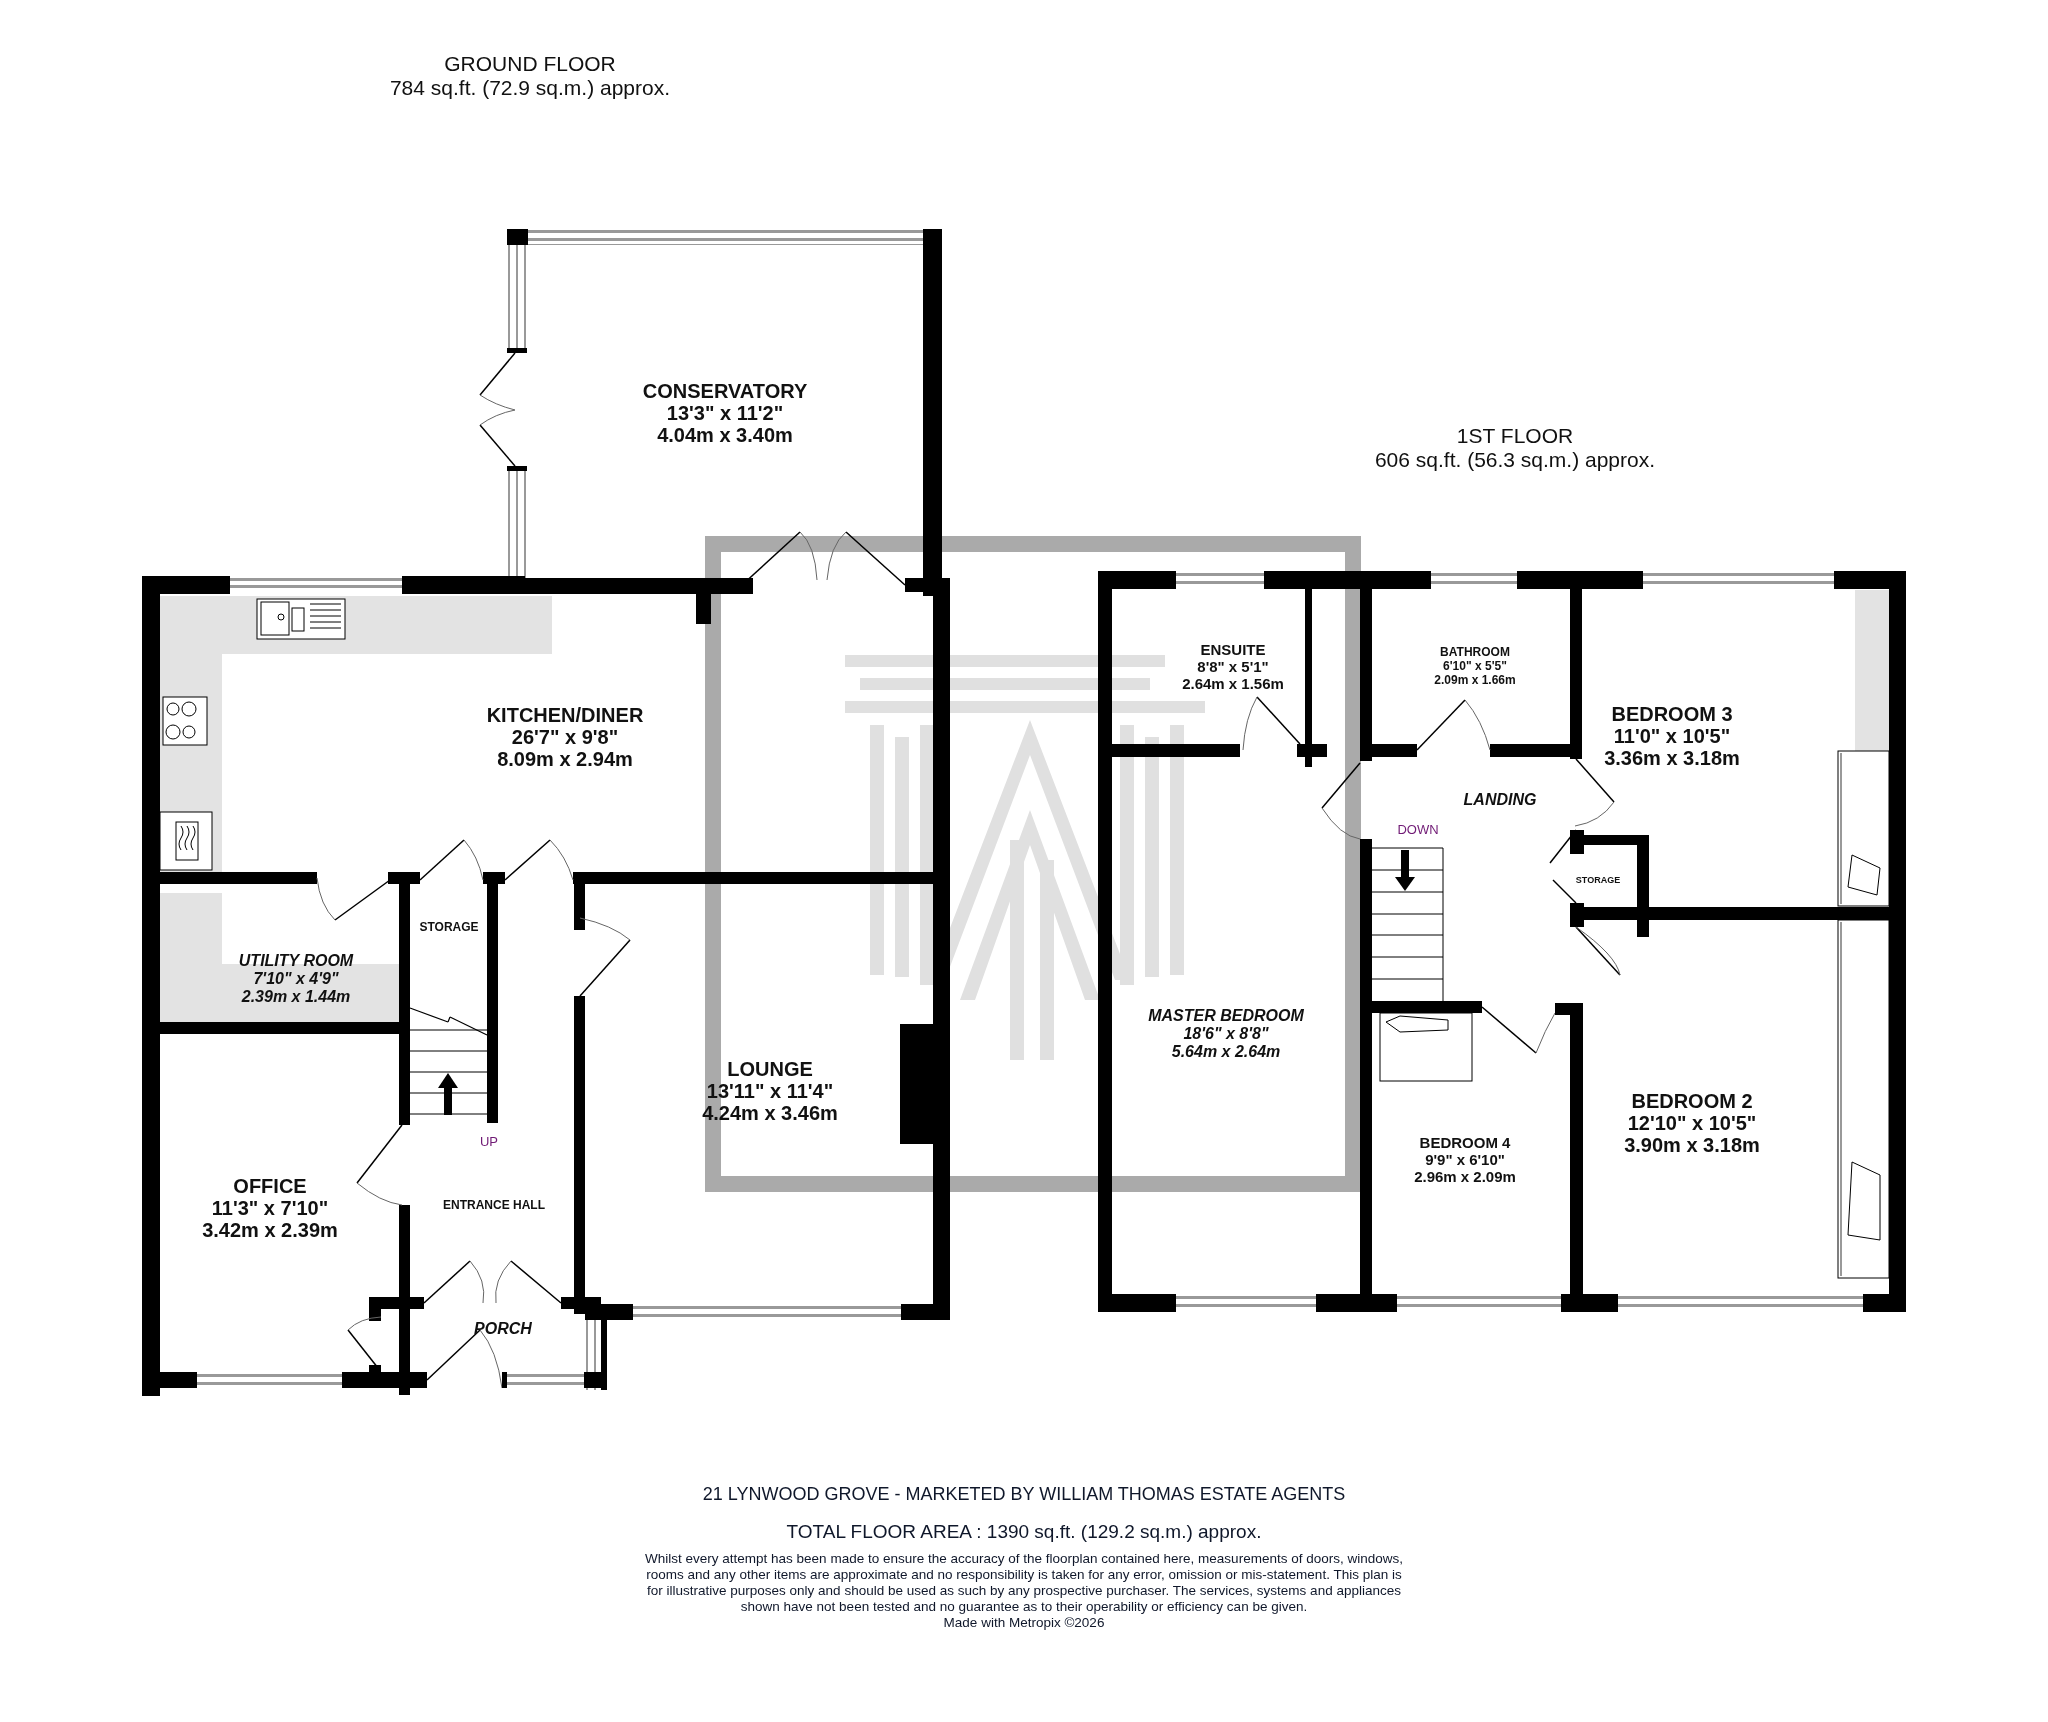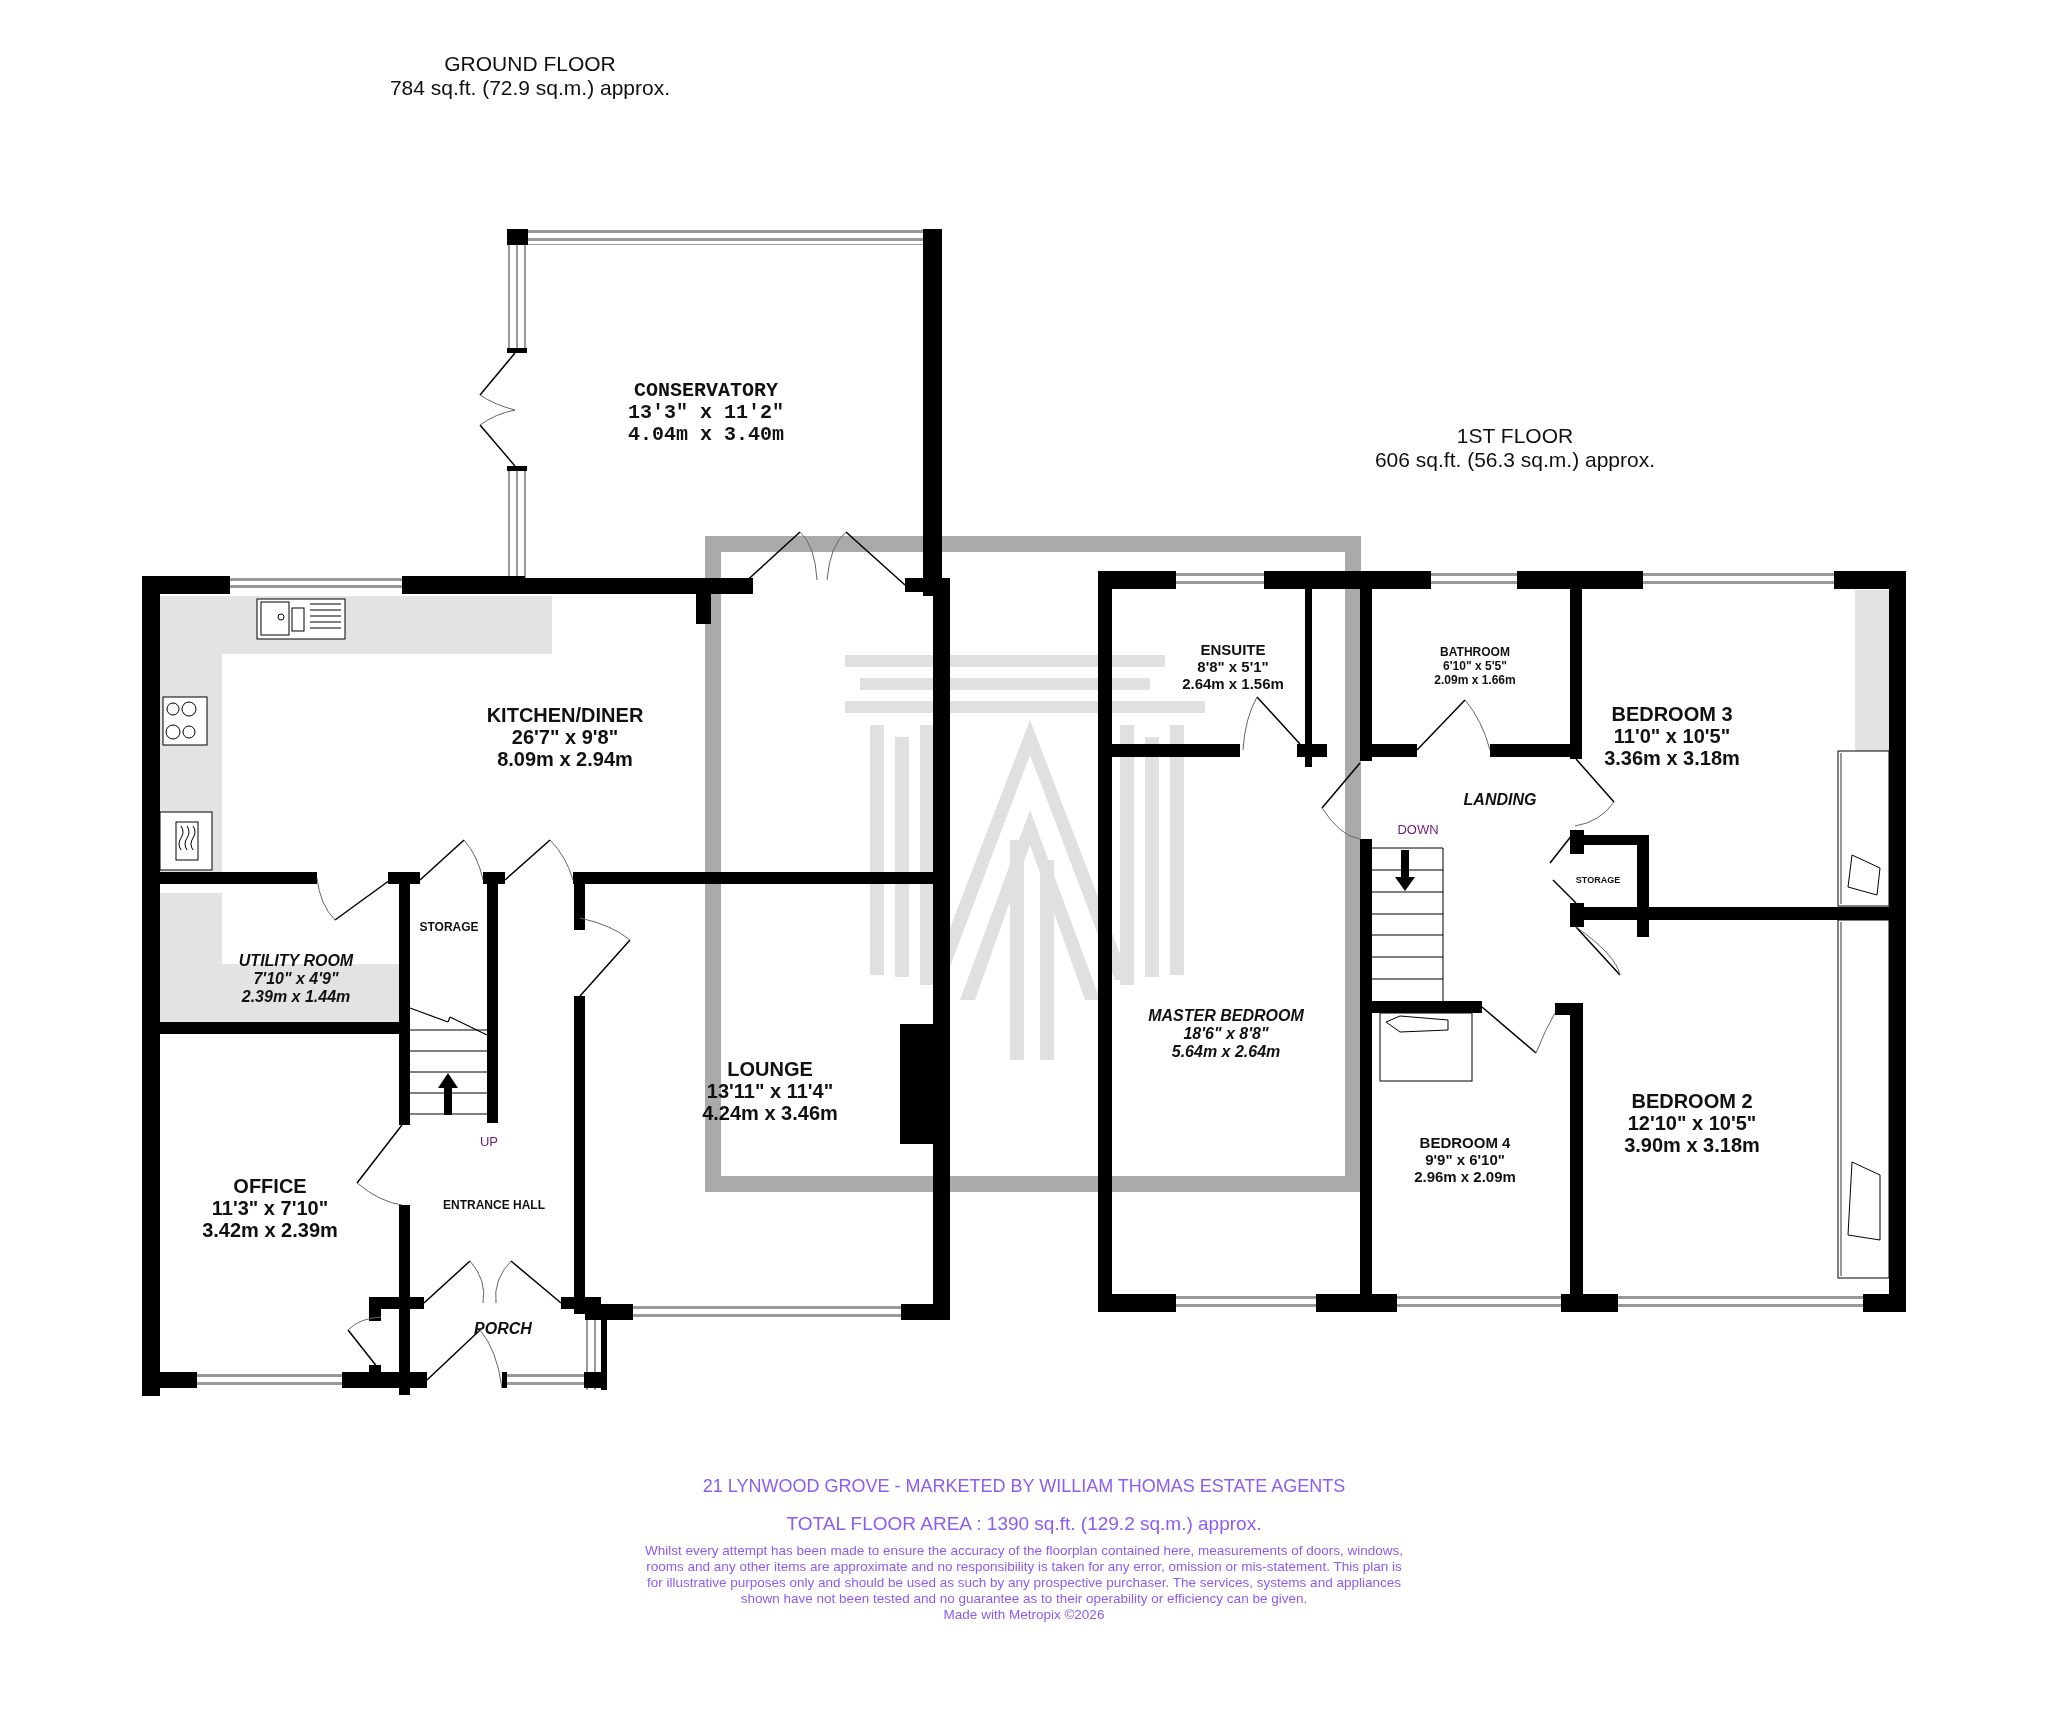--- a/index.html
+++ b/index.html
@@ -8,21 +8,21 @@
   .floor-heading { position:absolute; text-align:center; font-size:21px; line-height:24px; color:#111; }
   .floor-heading .t { display:block; }
   .room-label { position:absolute; text-align:center; font-weight:bold; color:#111; white-space:nowrap; transform:translateX(-50%); }
   .room-label .name { display:block; }
   .room-label .dim { display:block; }
   .lg { font-size:20px; line-height:22px; }
   .md { font-size:16px; line-height:18px;font-style:italic; }
   .sm { font-size:15px; line-height:17px; }
   .xs { font-size:12px; line-height:14px; }
   .plain { position:absolute; font-size:13px; color:#701a75; transform:translateX(-50%); white-space:nowrap; }
-  .footer { position:absolute; left:0; width:2048px; text-align:center; color:#8b5cf6; }
+  .footer { position:absolute; left:0; width:2048px; text-align:center; color:#0f172a;margin-top:8px; }
   .footer .addr { font-size:18px; }
   .footer .total { font-size:19px; }
   .footer .disc { font-size:13.5px; line-height:16px; width:760px; margin:0 auto; }
 </style>
 </head>
 <body>
 
 <svg class="plan" width="2048" height="1722" viewBox="0 0 2048 1722" xmlns="http://www.w3.org/2000/svg">
 
   <g>
@@ -301,21 +301,21 @@
 <div class="floor-heading" style="left:360px; top:52px; width:340px;">
   <span class="t">GROUND FLOOR</span>
   <span class="t">784 sq.ft. (72.9 sq.m.) approx.</span>
 </div>
 
 <div class="floor-heading" style="left:1340px; top:424px; width:350px;">
   <span class="t">1ST FLOOR</span>
   <span class="t">606 sq.ft. (56.3 sq.m.) approx.</span>
 </div>
 
-<div class="room-label lg" style="left:706px; top:380px;font-family:Liberation Mono, monospace;">
+<div class="room-label lg" style="left:725px; top:380px;">
   <span class="name">CONSERVATORY</span>
   <span class="dim">13'3"  x 11'2"</span>
   <span class="dim">4.04m  x 3.40m</span>
 </div>
 <div class="room-label lg" style="left:565px; top:704px;">
   <span class="name">KITCHEN/DINER</span>
   <span class="dim">26'7"  x 9'8"</span>
   <span class="dim">8.09m  x 2.94m</span>
 </div>
 <div class="room-label md" style="left:296px; top:952px;">

